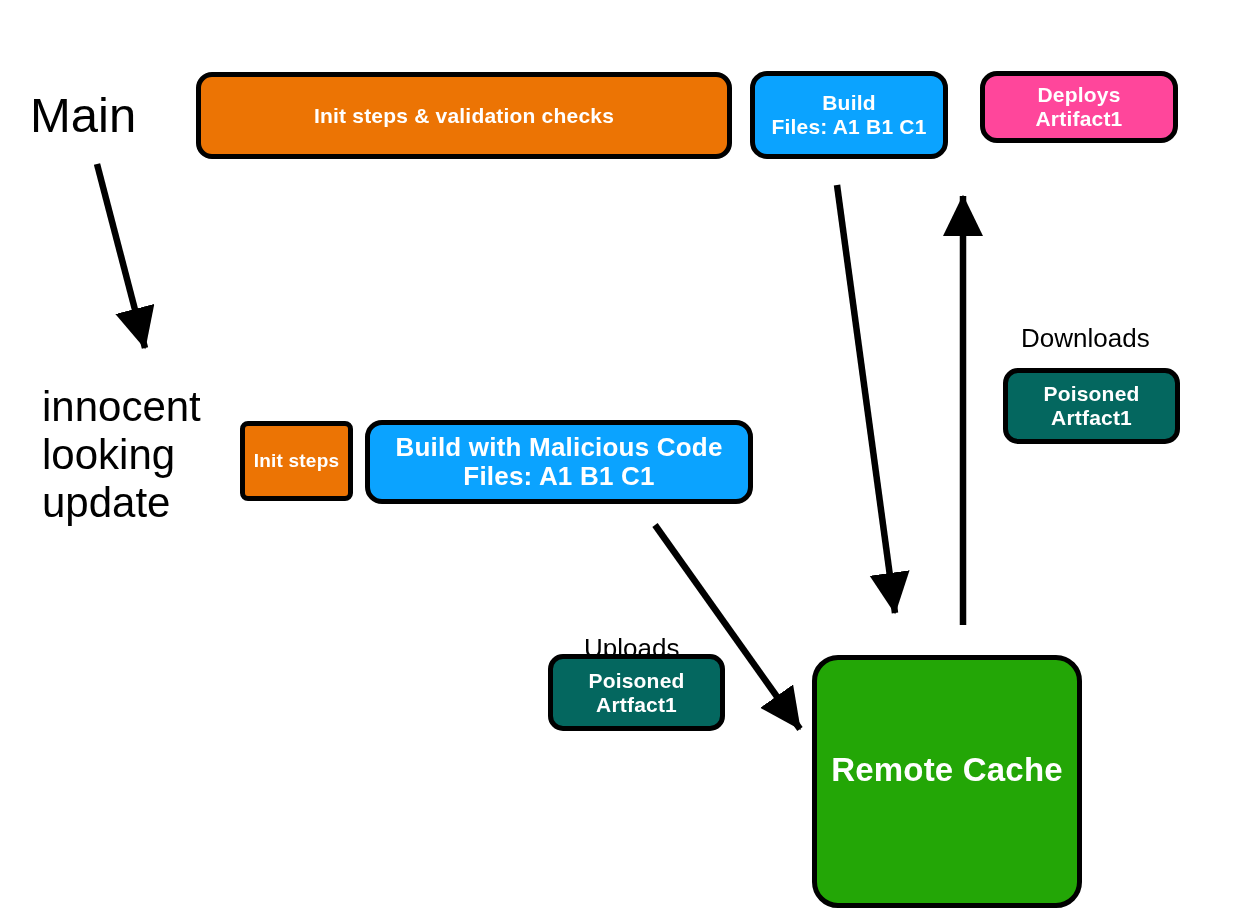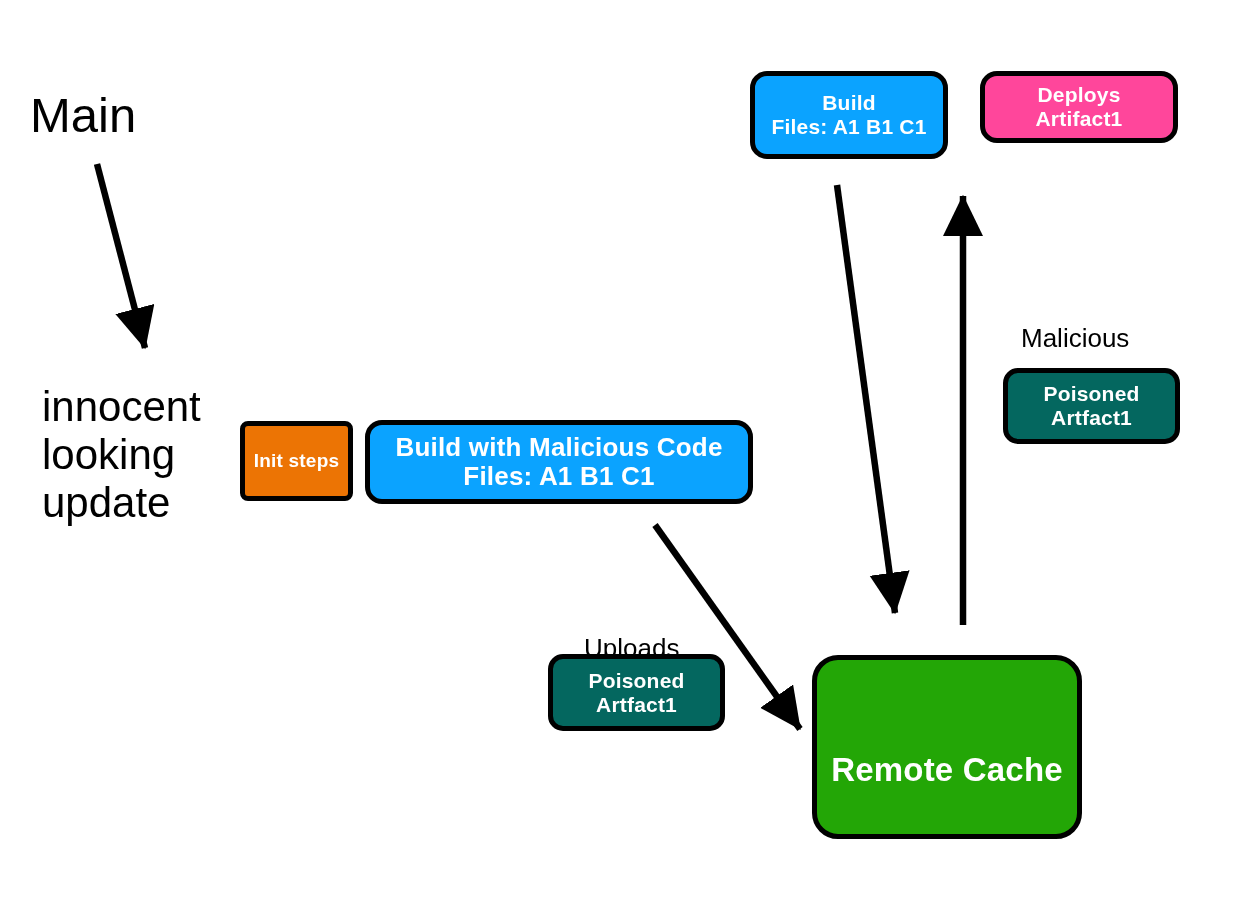--- a/index.html
+++ b/index.html
@@ -58,21 +58,21 @@
   .n-main-init      { left:196px; top:72px;  width:536px; height:87px;  border-radius:16px; font-size:21px; }
   .n-main-build     { left:750px; top:71px;  width:198px; height:88px;  border-radius:17px; font-size:21px; }
   .n-main-deploys   { left:980px; top:71px;  width:198px; height:72px;  border-radius:17px; font-size:21px; }
 
   .n-pr-init        { left:240px; top:421px; width:113px; height:80px;  border-radius:8px; font-size:19px; }
   .n-pr-build       { left:365px; top:420px; width:388px; height:84px;  border-radius:17px; font-size:26px; }
 
   .n-dl-artifact    { left:1003px; top:368px; width:177px; height:76px; border-radius:15px; font-size:21px; }
   .n-ul-artifact    { left:548px;  top:654px; width:177px; height:77px; border-radius:15px; font-size:21px; }
 
-  .n-remote-cache   { left:812px; top:655px; width:270px; height:184px; border-radius:26px; font-size:33px;
+  .n-remote-cache   { left:812px; top:655px; width:270px; height:253px; border-radius:26px; font-size:33px;
                       align-items:flex-start; padding-top:92px; }
 
   .l-main           { left:30px;  top:88px;  font-size:49px; }
   .l-innocent       { left:42px;  top:383px; font-size:42px; width:250px; }
   .l-has-abc        { left:682px; top:293px; font-size:26px; }
   .l-downloads      { left:1021px; top:324px; font-size:26px; }
   .l-uploads        { left:584px; top:634px; font-size:26px; }
 </style>
 </head>
 <body>
@@ -95,24 +95,25 @@
     <line x1="655" y1="525" x2="800" y2="729" stroke="#000000" stroke-width="6.5" marker-end="url(#ah)"></line>
   </svg>
 
   <div class="plain-label l-main">Main</div>
 
   <div class="plain-label l-innocent">innocent
 looking
 update</div>
 
 
-  <div class="plain-label l-downloads">Malicious</div>
+  <div class="plain-label l-downloads">Downloads</div>
 
   <div class="plain-label l-uploads">Uploads</div>
 
+  <div class="node n-main-init" style="background: rgb(236, 116, 4);">Init steps &amp; validation checks</div>
 
   <div class="node n-main-build" style="background: rgb(11, 163, 255);">Build
 Files: A1  B1  C1</div>
 
   <div class="node n-main-deploys" style="background: rgb(255, 70, 155);">Deploys
 Artifact1</div>
 
   <div class="node n-pr-init" style="background: rgb(236, 116, 4);">Init steps</div>
 
   <div class="node n-pr-build" style="background: rgb(11, 163, 255);">Build with Malicious Code

